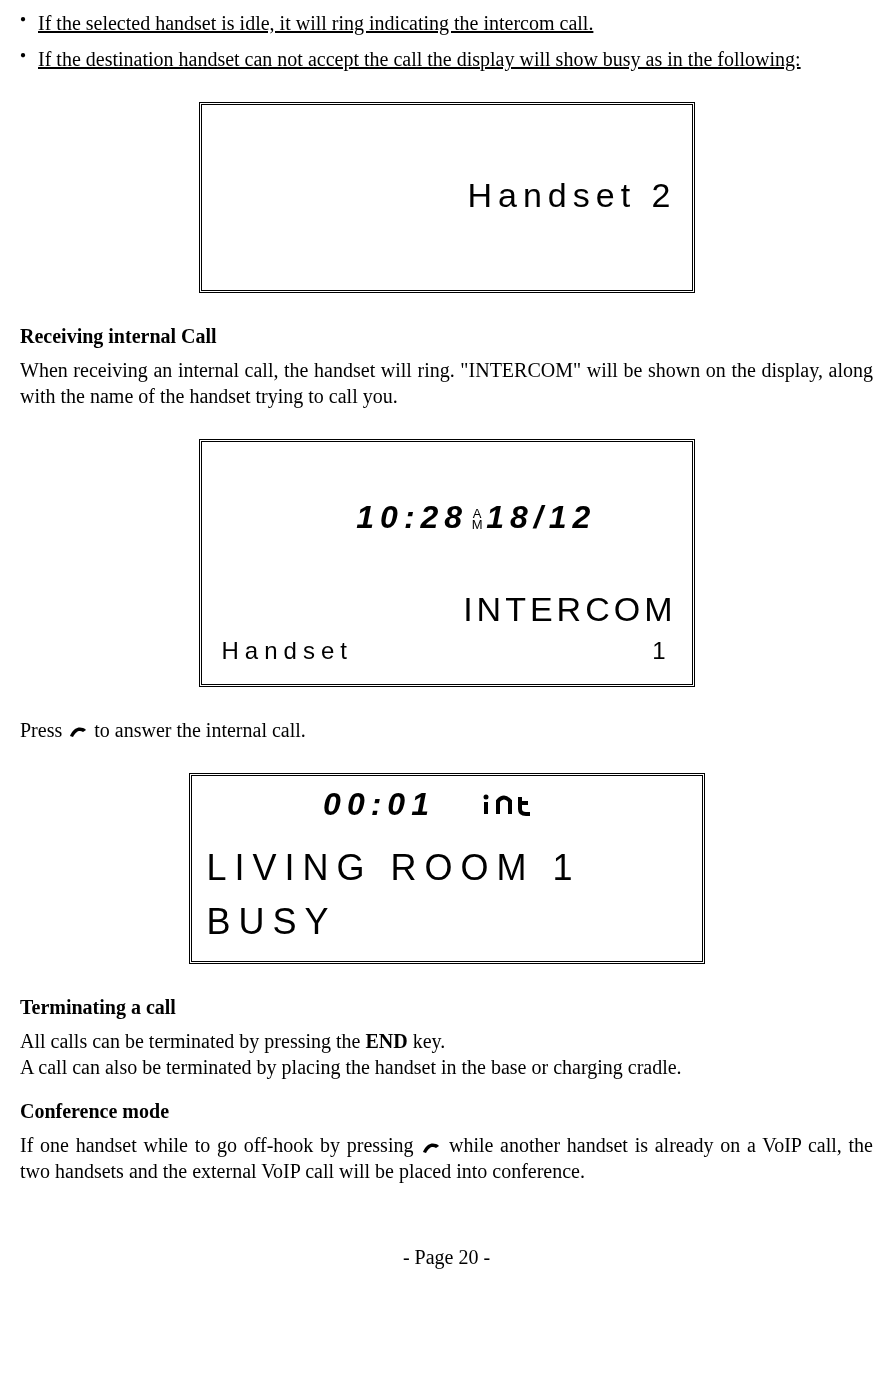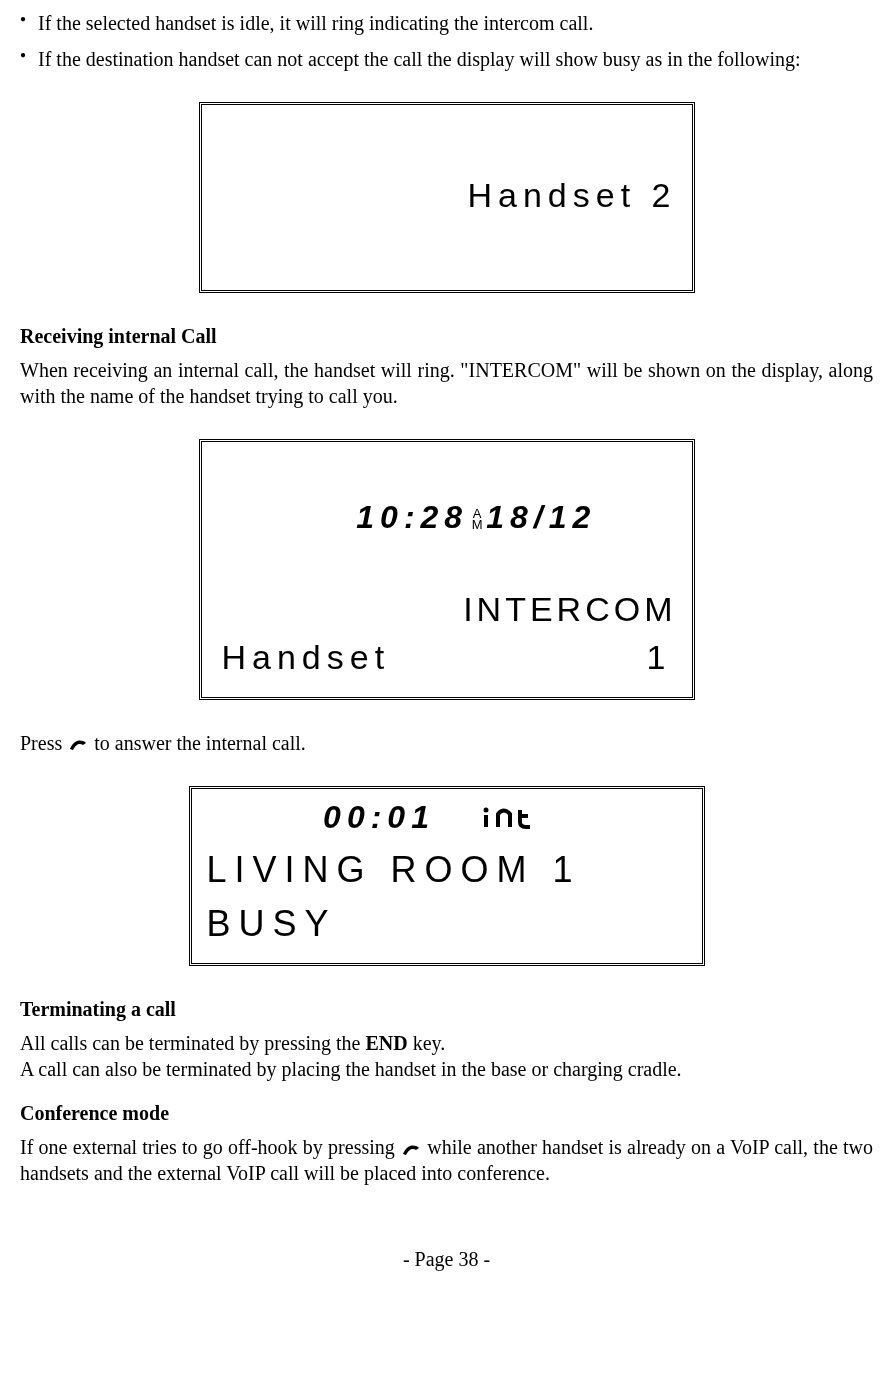--- a/index.html
+++ b/index.html
@@ -8,20 +8,21 @@
       line-height: 1.3;
       margin: 0;
       padding: 10px 20px 20px 20px;
       width: 853px;
       color: #000;
     }
     ul.bullet-list {
       list-style: none;
       padding: 0;
       margin: 0 0 16px 0;
+      text-decoration: underline;
     }
     ul.bullet-list li {
       position: relative;
       padding-left: 18px;
       margin-bottom: 10px;
       text-align: justify;
     }
     ul.bullet-list li::before {
       content: "●";
       position: absolute;
@@ -80,39 +81,39 @@
       text-align: center;
     }
     .lcd-intercom-label {
       font-size: 34px;
       letter-spacing: 4px;
       text-align: right;
       font-family: Arial, sans-serif;
       line-height: 1.5;
     }
     .lcd-handset-row {
-      font-size: 34px;
+      font-size: 24px;
       letter-spacing: 6px;
       font-family: Arial, sans-serif;
       display: flex;
       justify-content: space-between;
       padding: 0 5px;
       line-height: 1.3;
     }
     .lcd-box.talk {
       width: 480px;
       padding: 8px 15px 12px 15px;
     }
     .lcd-talk-top {
       text-align: center;
       display: flex;
       justify-content: center;
       align-items: center;
       gap: 45px;
-      margin-bottom: 5px;
+      margin-bottom: 16px;
     }
     .lcd-talk-time {
       font-style: italic;
       font-weight: bold;
       font-size: 32px;
       letter-spacing: 6px;
       font-family: Arial, sans-serif;
     }
     .lcd-talk-line {
       font-size: 36px;
@@ -191,18 +192,18 @@
 </div>
 
 <h3 class="subheading">Terminating a call</h3>
 <p class="body-text">
   <span>All calls can be terminated by pressing the </span><span class="bold">END</span><span> key.</span><br>
   <span>A call can also be terminated by placing the handset in the base or charging cradle.</span>
 </p>
 
 <h3 class="subheading">Conference mode</h3>
 <p class="body-text">
-  <span>If one external tries to go off-hook by pressing </span><svg class="phone-icon" width="22" height="18" viewBox="0 0 22 18">
+  <span>If one handset while to go off-hook by pressing </span><svg class="phone-icon" width="22" height="18" viewBox="0 0 22 18">
       <path d="M3 13 C3 13 5 8 8 6 C10 4.5 13 4 16 5 C18 5.7 19 7 19 7 L16 9 C16 9 14.5 7.5 12 8 C9 8.6 7 12 6 14 Z" fill="#000"></path>
     </svg><span> while another handset is already on a VoIP call, the two handsets and the external VoIP call will be placed into conference.</span>
 </p>
 
-<div class="footer">- Page 38 -</div>
+<div class="footer">- Page 20 -</div>
 
 </body></html>

